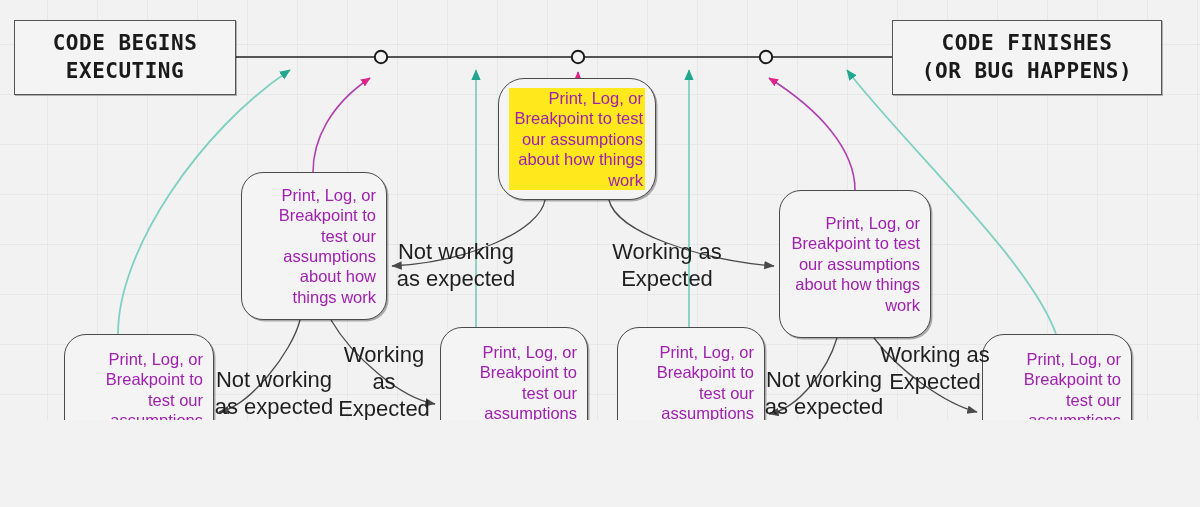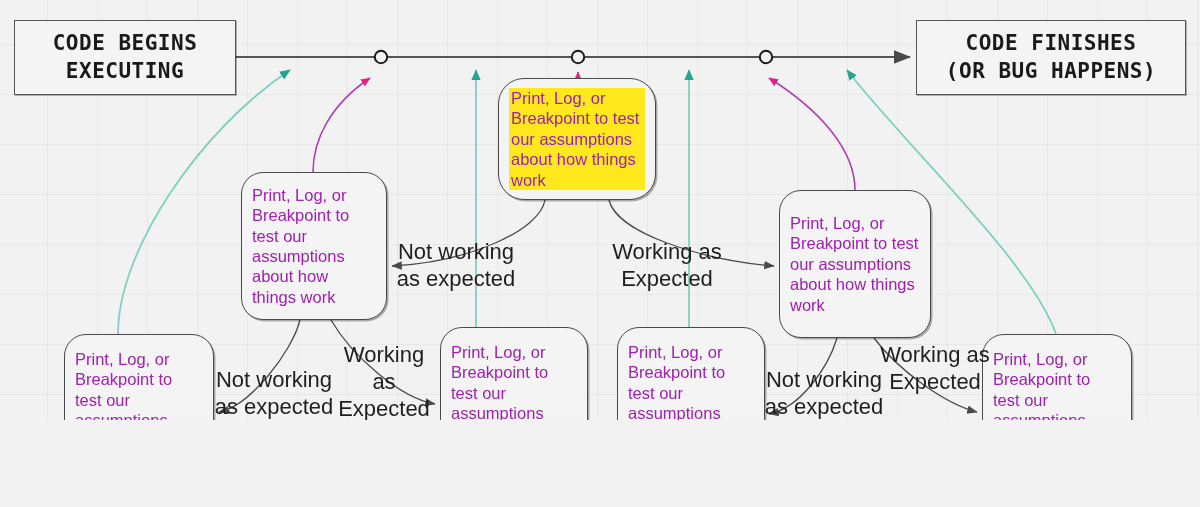--- a/index.html
+++ b/index.html
@@ -42,34 +42,34 @@
     text-align: center;
     font-family: "DejaVu Sans Mono", "Liberation Mono", monospace;
     font-weight: bold;
     font-size: 21px;
     line-height: 1.32;
     color: #1a1a1a;
     letter-spacing: 0.5px;
     white-space: pre-line;
   }
   #terminal-start { left: 14px;  top: 20px; width: 222px; height: 75px; }
-  #terminal-end   { left: 916px; top: 20px; width: 270px; height: 75px; }
+  #terminal-end   { left: 892px; top: 20px; width: 270px; height: 75px; }
 
   
   .node {
     position: absolute;
     box-sizing: border-box;
     background: #f4f4f4;
     border: 1.6px solid #4a4a4a;
     border-radius: 22px;
     box-shadow: 1.5px 1.5px 0 rgba(0,0,0,0.3);
     display: flex;
     align-items: center;
     justify-content: center;
-    text-align: left;
+    text-align: right;
     color: #a020b0;
     font-family: "Liberation Sans", sans-serif;
     font-size: 16.5px;
     line-height: 1.24;
     padding: 14px 10px;
   }
   .node .txt { display: block; }
   .node.highlight .txt {
     background: #ffe91c;
     box-decoration-break: clone;

